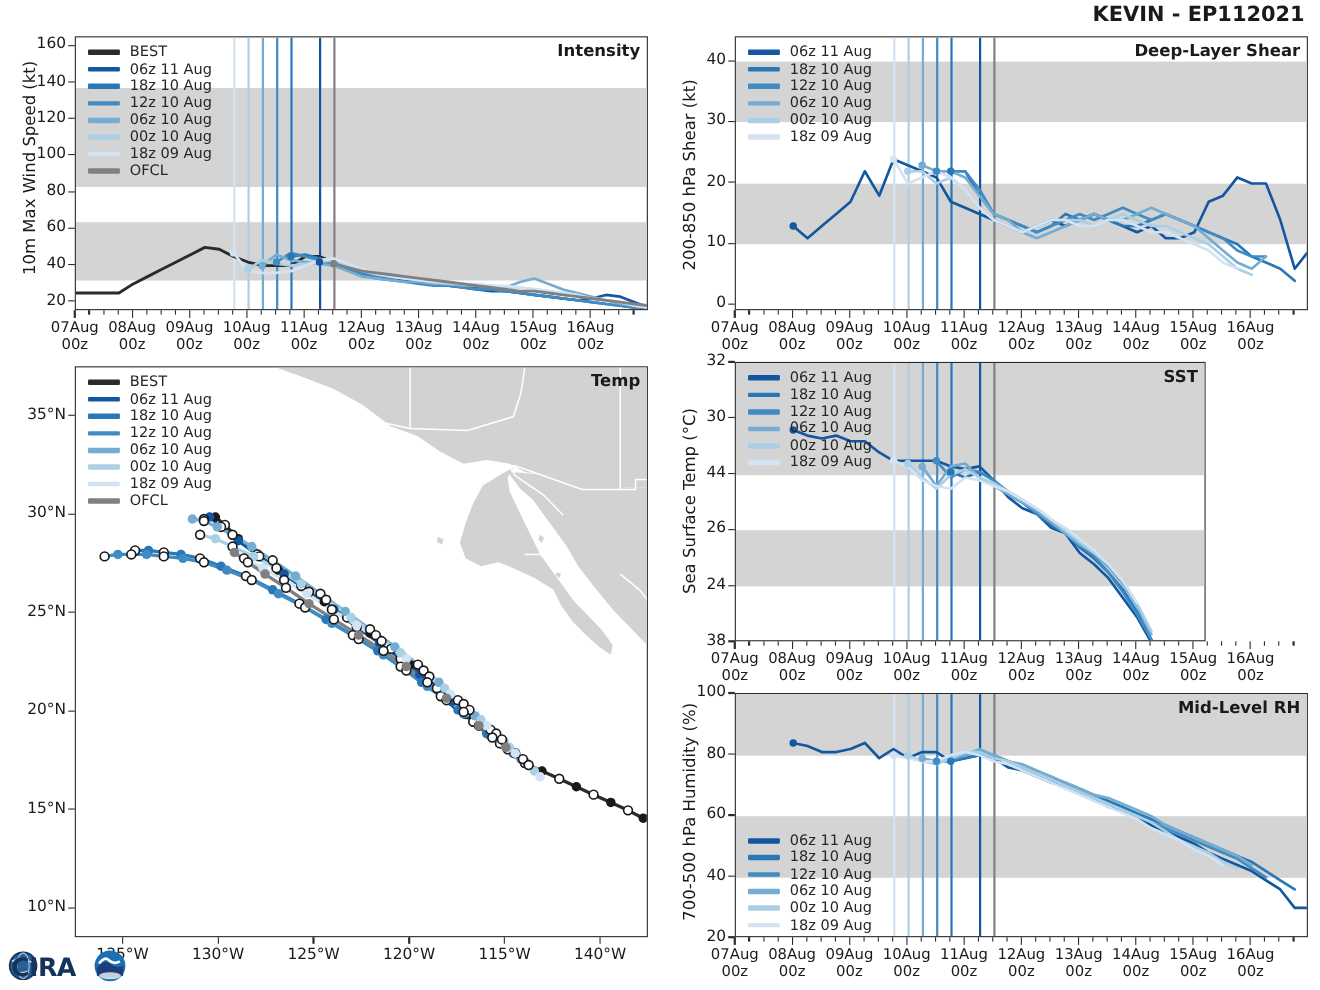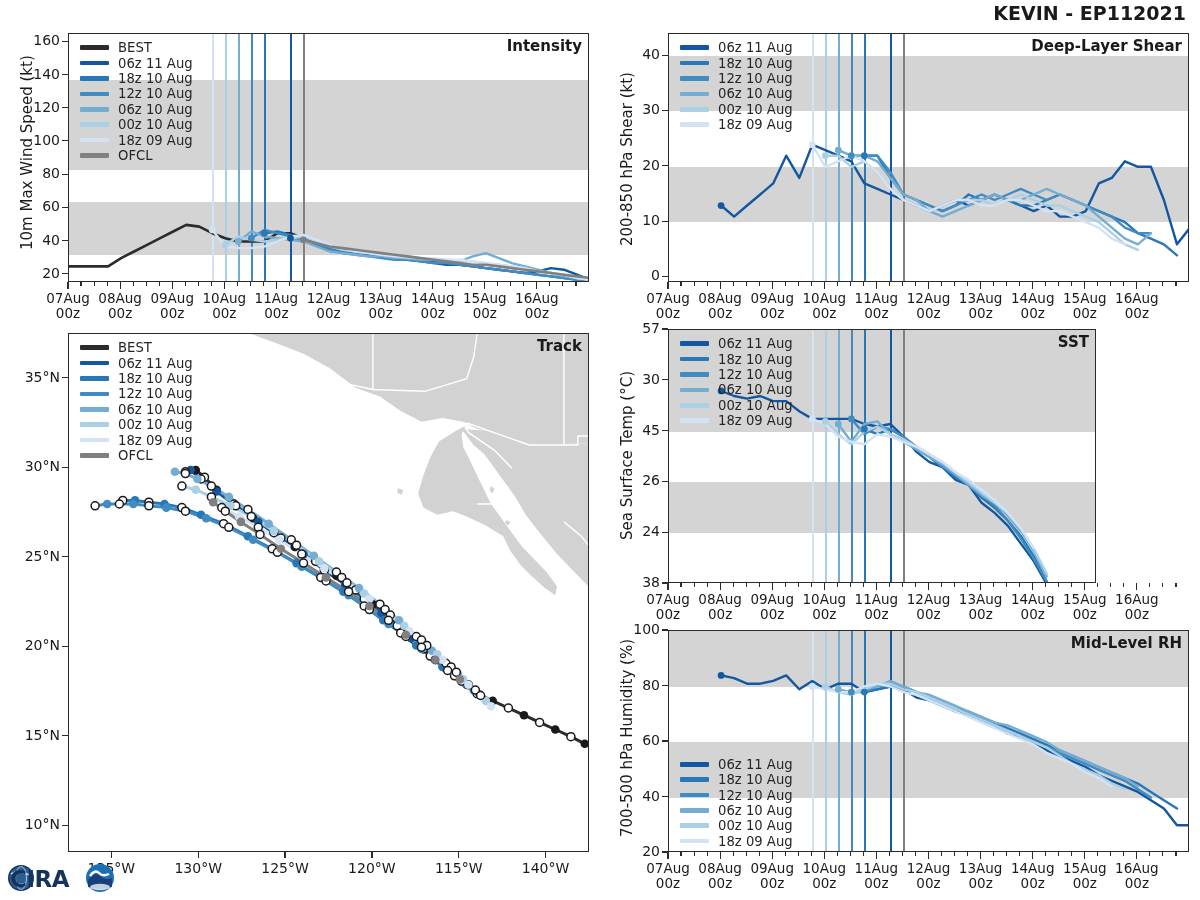--- a/index.html
+++ b/index.html
@@ -335,25 +335,25 @@
             <div class="lgtext">18z 09 Aug</div>
           </div>
         </div>
         <div class="ytickmark" style="left: 662px; top: 582.4px; width: 6px; background: rgb(43, 43, 43);"></div>
         <div class="ytick" style="left: 610px; top: 574px; width: 50px;">38</div>
         <div class="ytickmark" style="left: 662px; top: 531.6px; width: 6px; background: rgb(43, 43, 43);"></div>
         <div class="ytick" style="left: 610px; top: 523.2px; width: 50px;">24</div>
         <div class="ytickmark" style="left: 662px; top: 480.8px; width: 6px; background: rgb(43, 43, 43);"></div>
         <div class="ytick" style="left: 610px; top: 472.4px; width: 50px;">26</div>
         <div class="ytickmark" style="left: 662px; top: 430px; width: 6px; background: rgb(43, 43, 43);"></div>
-        <div class="ytick" style="left: 610px; top: 421.6px; width: 50px;">45</div>
+        <div class="ytick" style="left: 610px; top: 421.6px; width: 50px;">44</div>
         <div class="ytickmark" style="left: 662px; top: 379.2px; width: 6px; background: rgb(43, 43, 43);"></div>
         <div class="ytick" style="left: 610px; top: 370.8px; width: 50px;">30</div>
         <div class="ytickmark" style="left: 662px; top: 328.4px; width: 6px; background: rgb(43, 43, 43);"></div>
-        <div class="ytick" style="left: 610px; top: 320px; width: 50px;">57</div>
+        <div class="ytick" style="left: 610px; top: 320px; width: 50px;">32</div>
         <div class="ylab" style="left: 618px; top: 540px;">Sea Surface Temp (°C)</div>
         <div class="xtickmark" style="left: 667.4px; top: 583px; height: 7px;"></div>
         <div class="xtickmin" style="left: 680.475px; top: 583px; height: 4px;"></div>
         <div class="xtickmin" style="left: 693.5px; top: 583px; height: 4px;"></div>
         <div class="xtickmin" style="left: 706.525px; top: 583px; height: 4px;"></div>
         <div class="xlabel" style="left: 636px; top: 592px; width: 64px;"><span>07Aug</span><br><span>00z</span></div>
         <div class="xtickmark" style="left: 719.5px; top: 583px; height: 7px;"></div>
         <div class="xtickmin" style="left: 732.575px; top: 583px; height: 4px;"></div>
         <div class="xtickmin" style="left: 745.6px; top: 583px; height: 4px;"></div>
         <div class="xtickmin" style="left: 758.625px; top: 583px; height: 4px;"></div>
@@ -688,21 +688,21 @@
             <circle cx="300.4" cy="272.0" r="4.3" fill="#808080" stroke="none" stroke-width="0"></circle>
             <circle cx="279.6" cy="257.7" r="4" fill="#ffffff" stroke="#1a1a1a" stroke-width="1.5"></circle>
             <circle cx="257.0" cy="243.4" r="4.3" fill="#808080" stroke="none" stroke-width="0"></circle>
             <circle cx="234.5" cy="229.1" r="4" fill="#ffffff" stroke="#1a1a1a" stroke-width="1.5"></circle>
             <circle cx="211.9" cy="214.8" r="4.3" fill="#808080" stroke="none" stroke-width="0"></circle>
             <circle cx="191.0" cy="200.4" r="4" fill="#ffffff" stroke="#1a1a1a" stroke-width="1.5"></circle>
             <circle cx="171.9" cy="187.9" r="4.3" fill="#808080" stroke="none" stroke-width="0"></circle>
             <circle cx="156.3" cy="177.2" r="4" fill="#ffffff" stroke="#1a1a1a" stroke-width="1.5"></circle>
             <circle cx="144.1" cy="168.2" r="4.3" fill="#808080" stroke="none" stroke-width="0"></circle>
           </svg>
-          <div class="ptitle">Track</div>
+          <div class="ptitle">Temp</div>
         </div>
         <div class="legend" style="left: 80px; top: 340px;">
           <div class="lgrow">
             <div class="lgswatch" style="background: rgb(43, 43, 43);"></div>
             <div class="lgtext">BEST</div>
           </div>
           <div class="lgrow">
             <div class="lgswatch" style="background: rgb(18, 87, 159);"></div>
             <div class="lgtext">06z 11 Aug</div>
           </div>

